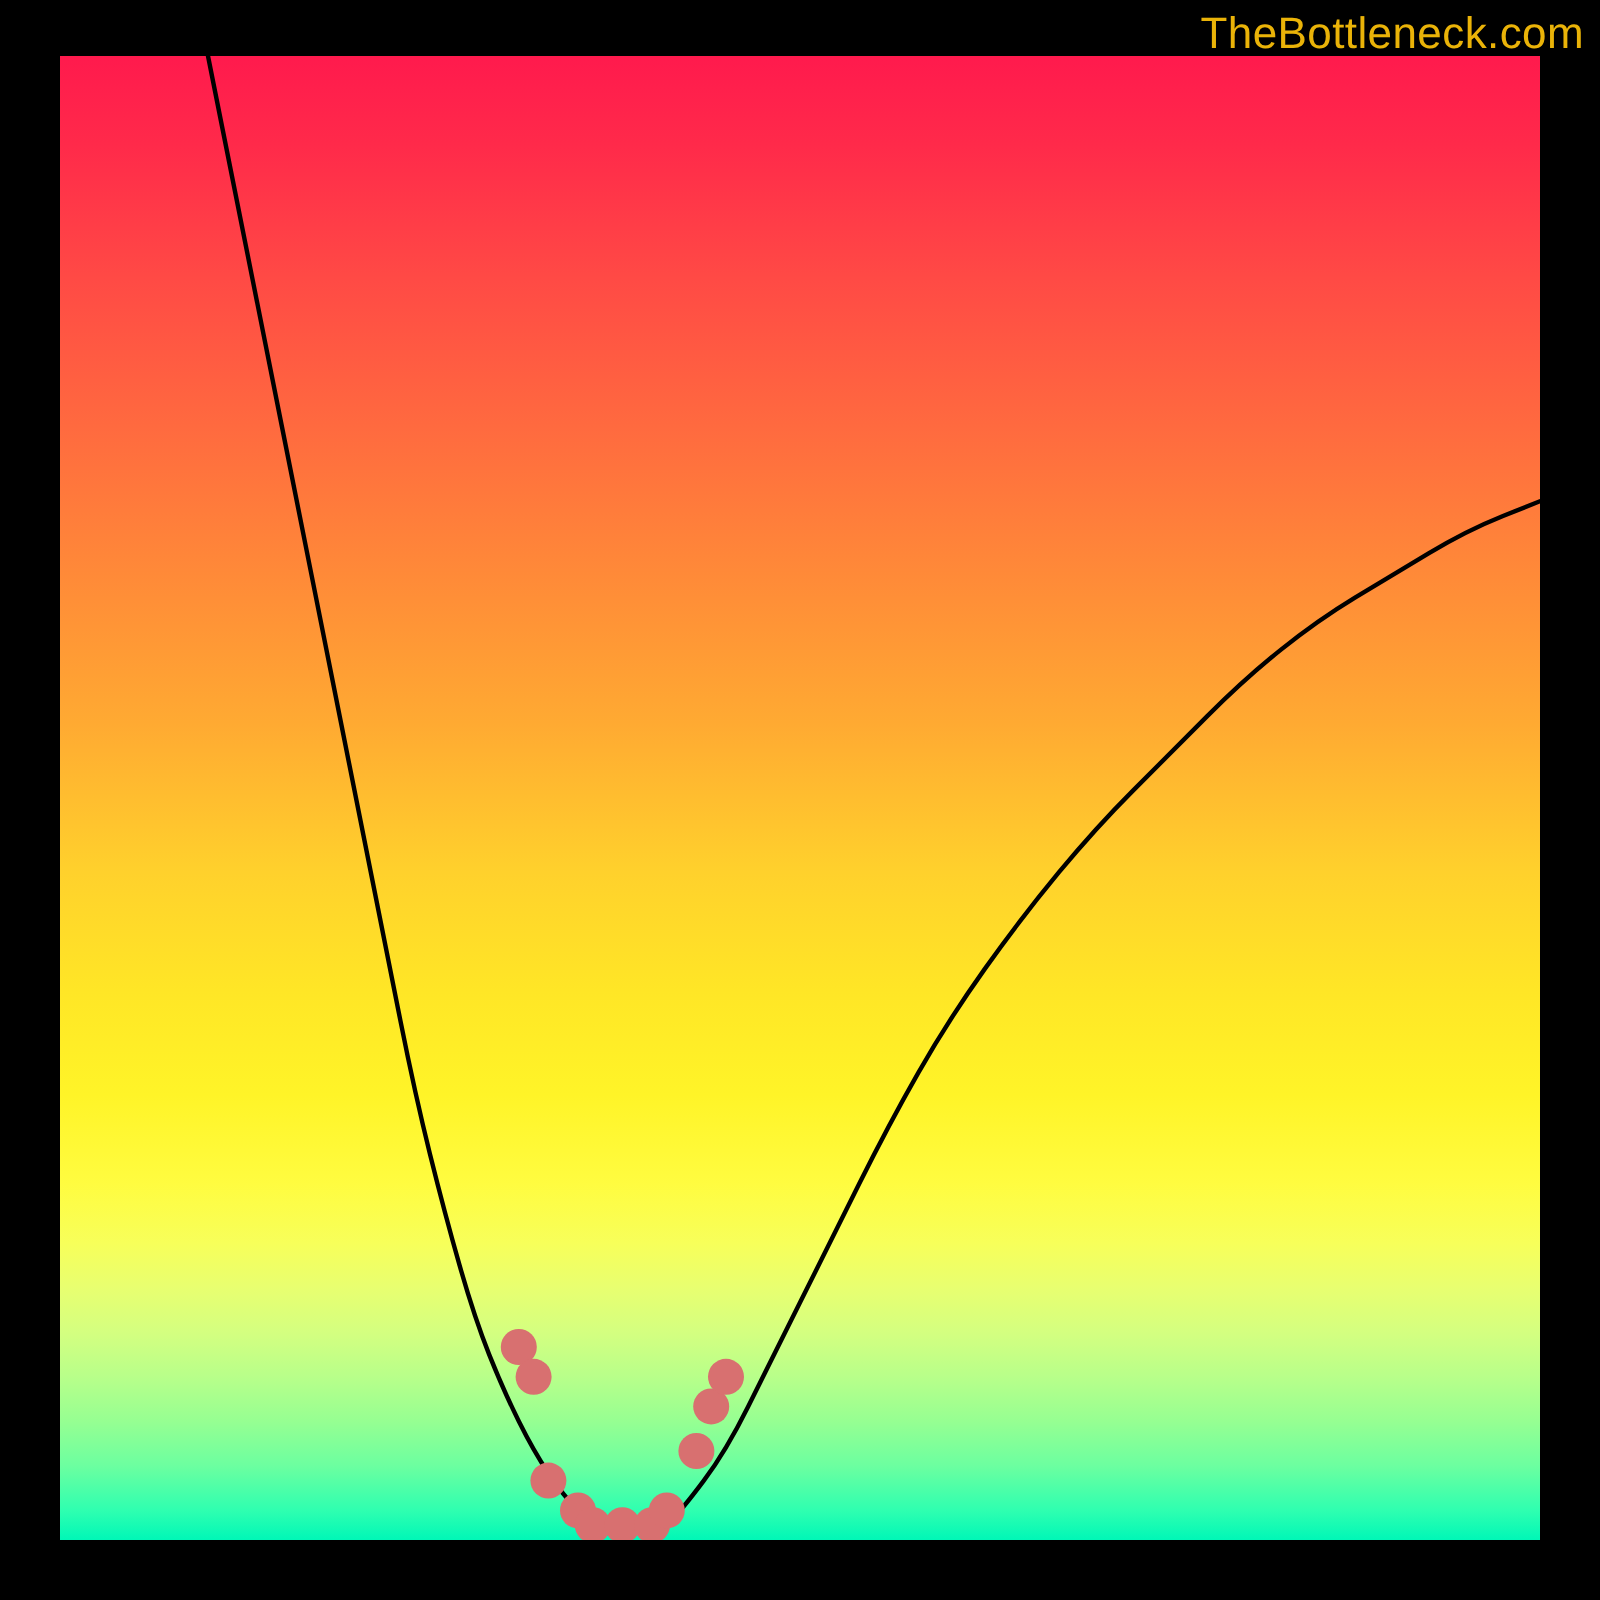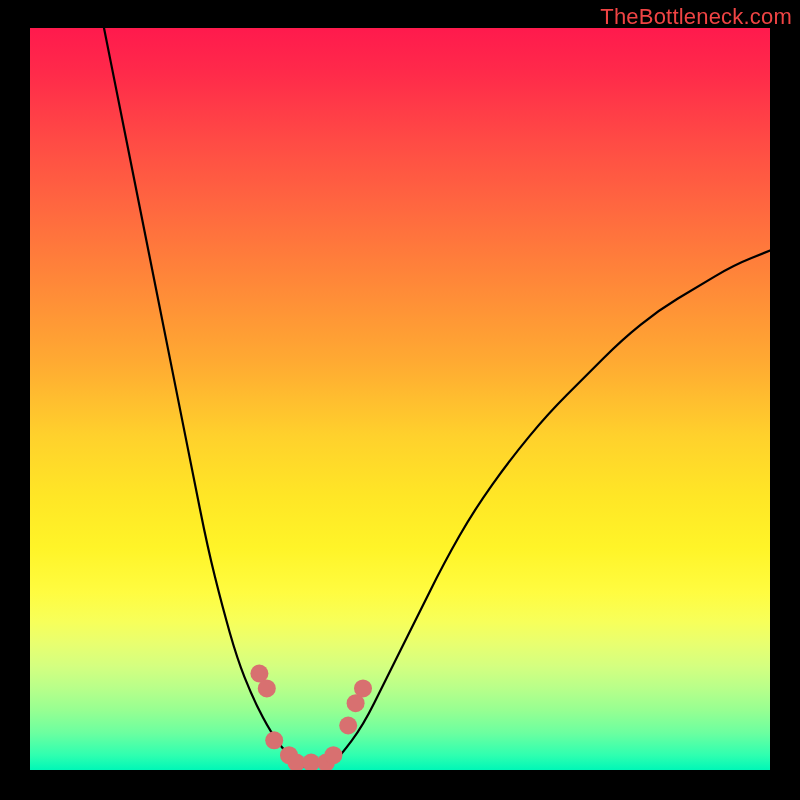--- a/index.html
+++ b/index.html
@@ -45,21 +45,21 @@
       #96ff92 92%,
       #6cffa0 95%,
       #2fffb0 98%,
       #00f7b7 100%
     );
   }
   .watermark {
     position: absolute;
     top: 4px;
     right: 8px;
-    color: #ef4444;
+    color: #eab308;
     font-size: 22px;
     font-weight: 400;
     letter-spacing: 0.2px;
     user-select: none;
   }
   svg.curve {
     position: absolute;
     left: 0;
     top: 0;
     width: 740px;

